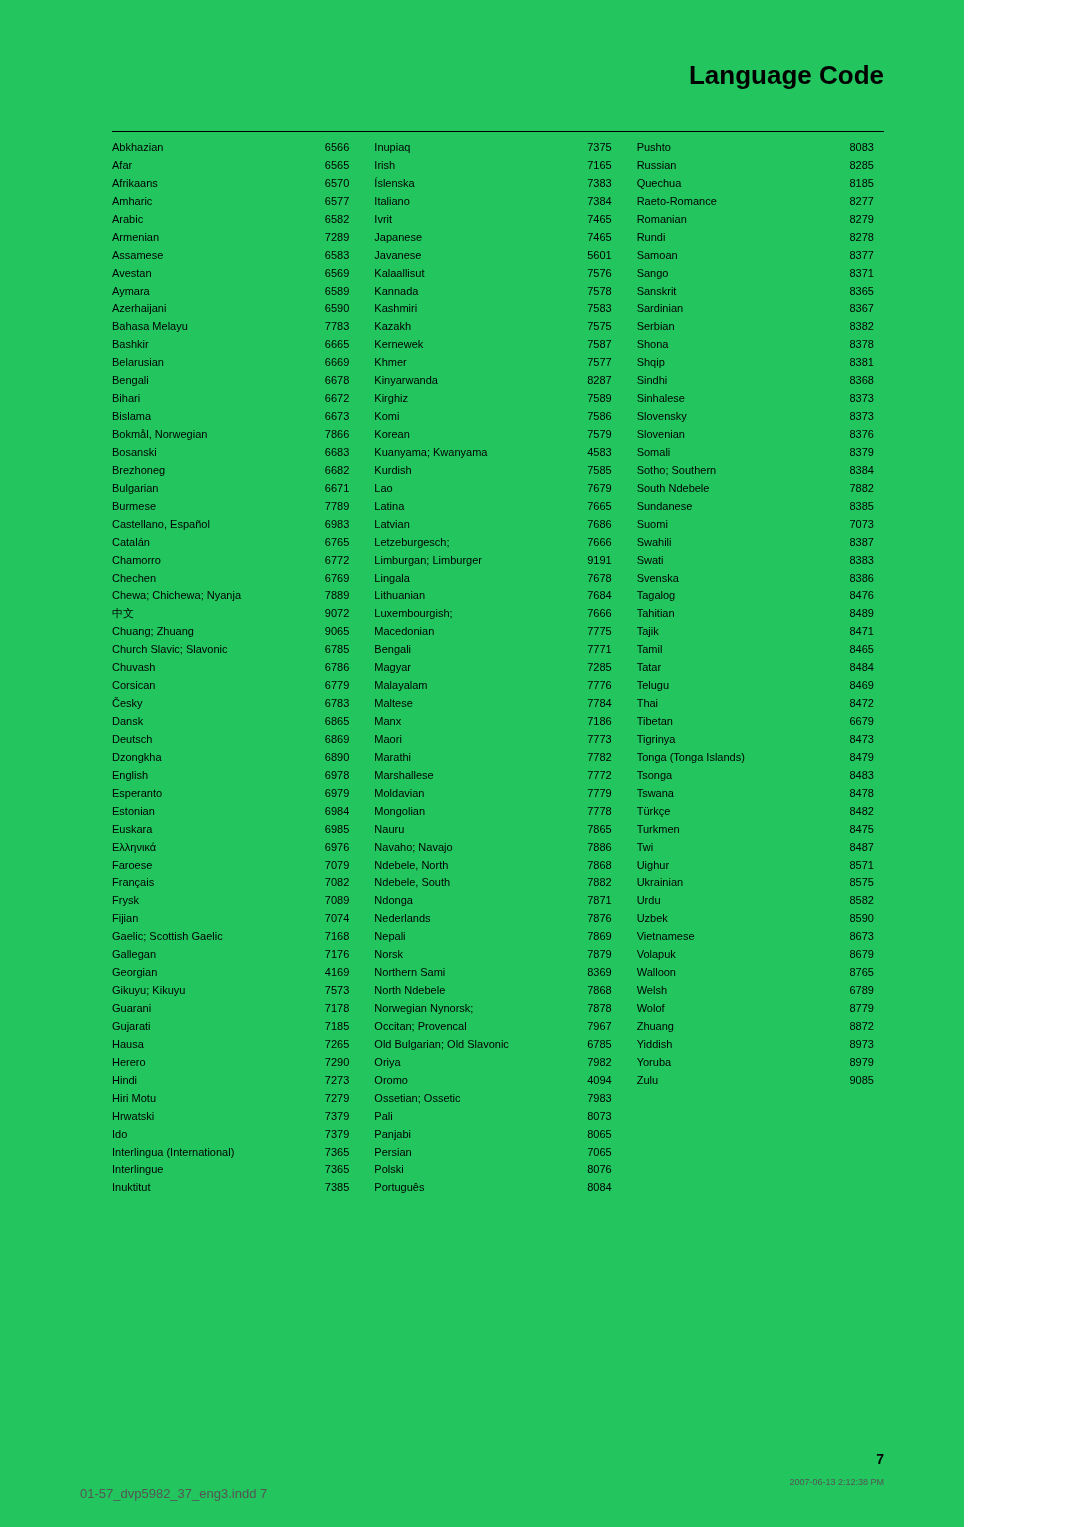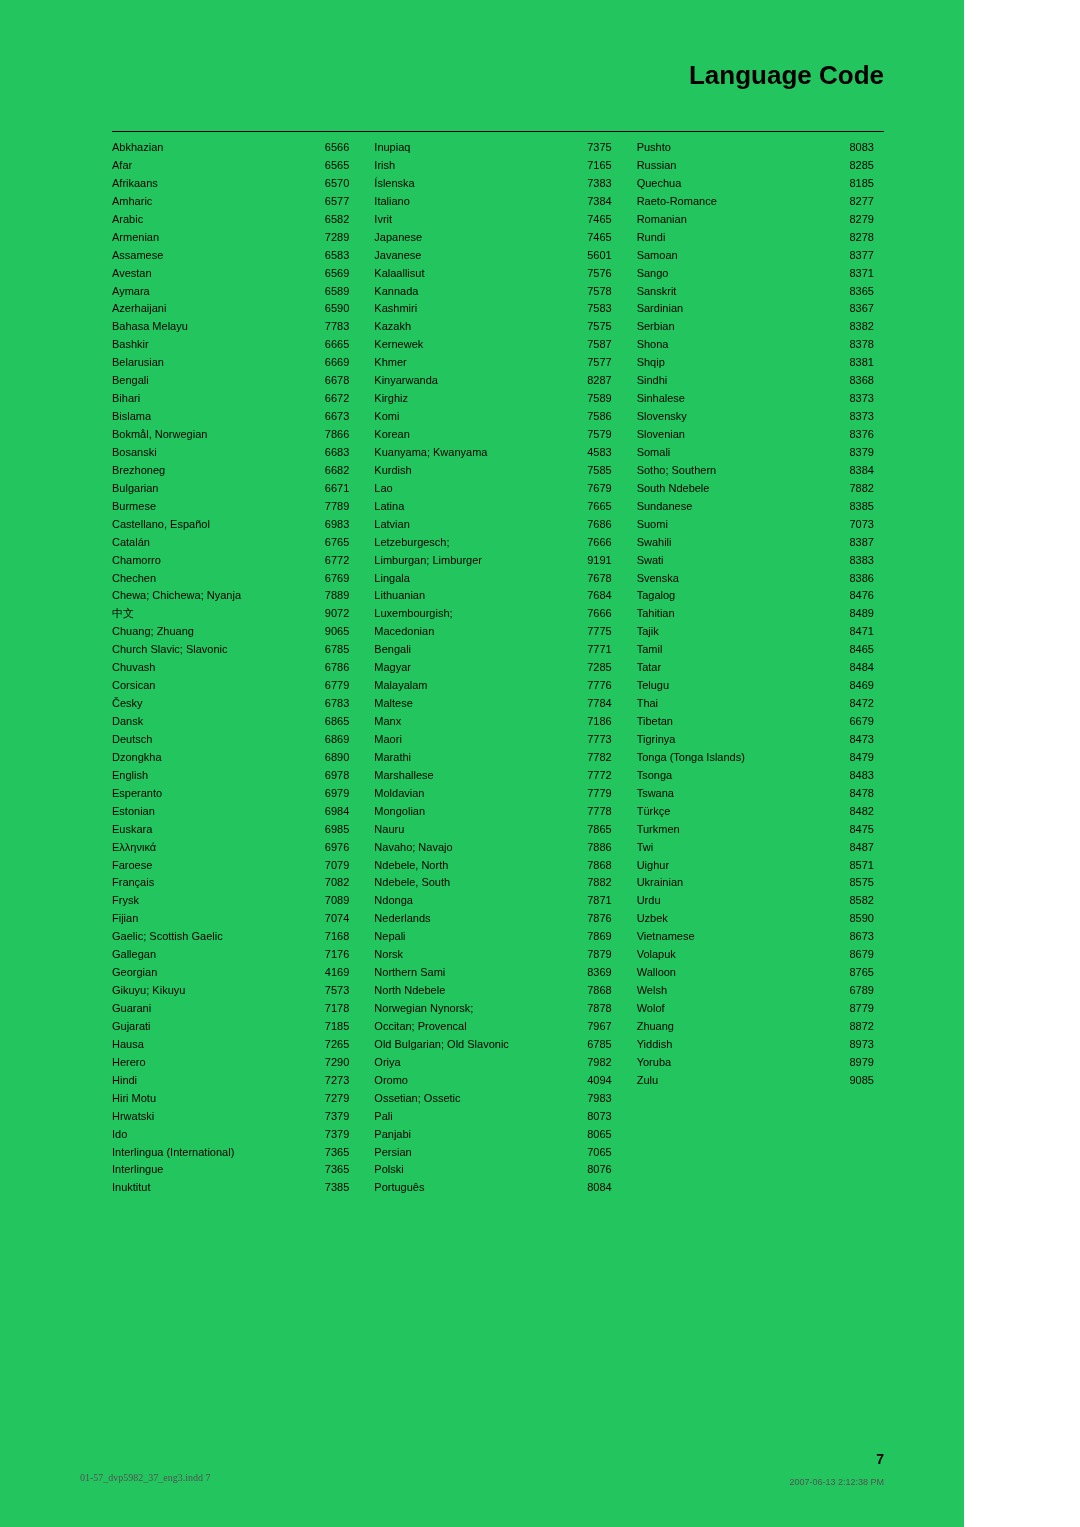--- a/index.html
+++ b/index.html
@@ -51,25 +51,24 @@
     }
     .page-number {
       position: absolute;
       bottom: 60px;
       right: 80px;
       font-size: 14px;
       font-weight: bold;
     }
     .footer-left {
       position: absolute;
-      bottom: 44px;
+      bottom: 26px;
       left: 80px;
-      font-size: 10px;
+      font-size: 13px;
       color: #555;
-      font-family: Liberation Serif, serif;
     }
     .footer-right {
       position: absolute;
       bottom: 40px;
       right: 80px;
       font-size: 9px;
       color: #555;
     }
     .separator-line {
       border: none;

